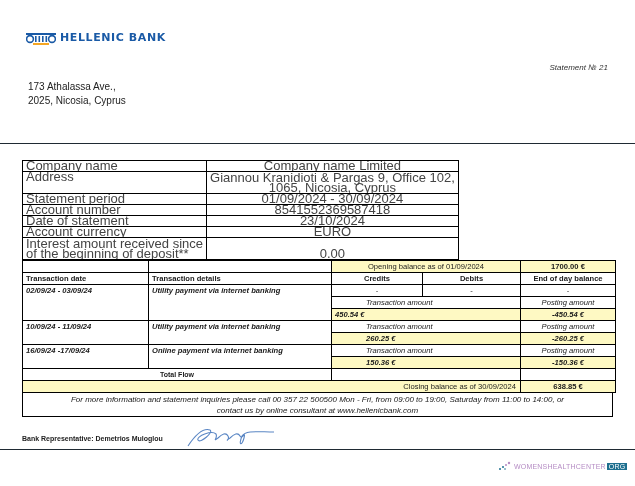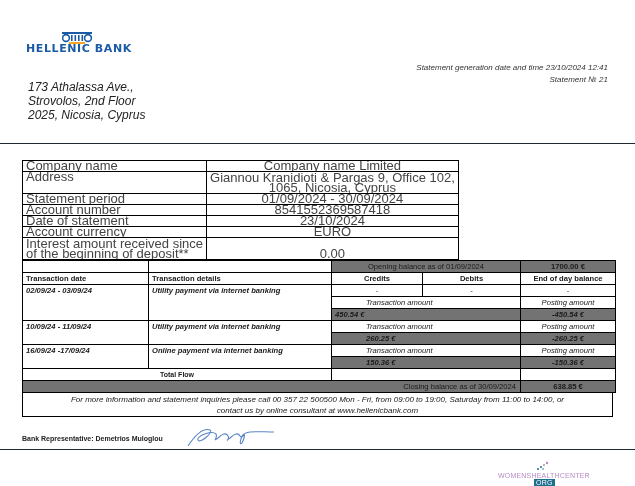--- a/index.html
+++ b/index.html
@@ -1,41 +1,41 @@
 <!DOCTYPE html>
 <html><head>
 <meta charset="utf-8">
 <style>
   html, body { margin:0; padding:0; background:#ffffff; }
   body { width:635px; height:486px; position:relative; overflow:hidden;
          font-family:"Liberation Sans", sans-serif; color:#1a1a1a; }
-  .abs { position:absolute;flex-direction:column; }
+  .abs { position:absolute; }
   .logo { left:26px; top:30px; height:14px; display:flex; align-items:center; }
   .logo-mark { width:30px; height:12px; position:relative; margin-right:4px; }
   .logo-text { font-family:"DejaVu Sans", sans-serif; font-weight:bold; font-size:11px; color:#1a5aa6; letter-spacing:0.6px; }
-  .addr { left:28px; top:80px; font-size:12px; line-height:14px; color:#222; font-weight:bold;font-style:italic; }
+  .addr { left:28px; top:80px; font-size:10px; line-height:14px; color:#222; font-weight:bold; }
   .addr div { font-weight:normal; }
   .stmt-meta { right:27px; top:62px; text-align:right; font-size:8px; font-style:italic; line-height:12px; color:#333; }
   .hr-top { left:0; top:143px; width:635px; height:1px; background:#1f2a33; }
   .hr-bottom { left:0; top:449px; width:635px; height:1px; background:#1f2a33; }
 
   table.grid { position:absolute; border-collapse:collapse; font-size:13px; }
   table.grid td { border:1px solid #000; padding:0 3px; height:10px; line-height:10px; white-space:nowrap; overflow:hidden; }
   .info { left:22px; top:160px; }
   .info td.lbl { width:119px; color:#444; }
   .info td.val { width:176px; text-align:center; color:#444; }
 
   .tx { position:absolute; left:22px; top:260px; border-collapse:collapse; font-size:7.6px; }
   .tx td { border:1px solid #000; padding:0 3px; height:11px; line-height:11px; white-space:nowrap; }
   .tx td.c1 { width:119px; }
   .tx td.c2 { width:176px; }
   .tx td.c3 { width:84px; }
   .tx td.c4 { width:91px; }
   .tx td.c5 { width:88px; }
-  .shade { background:#737373; }
+  .shade { background:#fef9c3; }
   .ctr { text-align:center; }
   .it { font-style:italic; }
   .bold { font-weight:bold; }
   .top { vertical-align:top; }
   .footer-note { position:absolute; left:22px; top:393px; width:591px; height:24px; border:1px solid #000; border-top:none;
                  font-size:8px; font-style:italic; text-align:center; line-height:11px; padding-top:1px; box-sizing:border-box; }
   .rep { left:22px; top:435px; font-size:7px; font-weight:bold; color:#222; }
   .sig { left:186px; top:426px; }
   .wm { left:498px; top:461px; display:flex; align-items:center; font-size:7px; color:#b58cc4; letter-spacing:0.2px; }
   .wm .org { background:#1d6f8f; color:#fff; padding:0 2px; margin-left:1px; font-size:7px; }
@@ -54,26 +54,24 @@
       <rect x="16" y="4" width="1.6" height="6" fill="#1a5aa6"></rect>
       <rect x="19.5" y="4" width="1.6" height="6" fill="#1a5aa6"></rect>
       <rect x="7" y="11" width="16" height="2" fill="#f5a623"></rect>
     </svg>
   </span>
   <span class="logo-text">HELLENIC BANK</span>
 </div>
 
 <div class="abs addr">
   <div>173 Athalassa Ave.,</div>
-  <div>Strovolos, 2nd Floor</div>
   <div>2025, Nicosia, Cyprus</div>
 </div>
 
 <div class="abs stmt-meta">
-  <div>Statement generation date and time 23/10/2024 12:41</div>
   <div>Statement № 21</div>
 </div>
 
 <div class="abs hr-top"></div>
 
 <table class="grid info">
   <tbody>
       <tr>
     <td class="lbl">Company name</td>
     <td class="val">Company name Limited</td>

